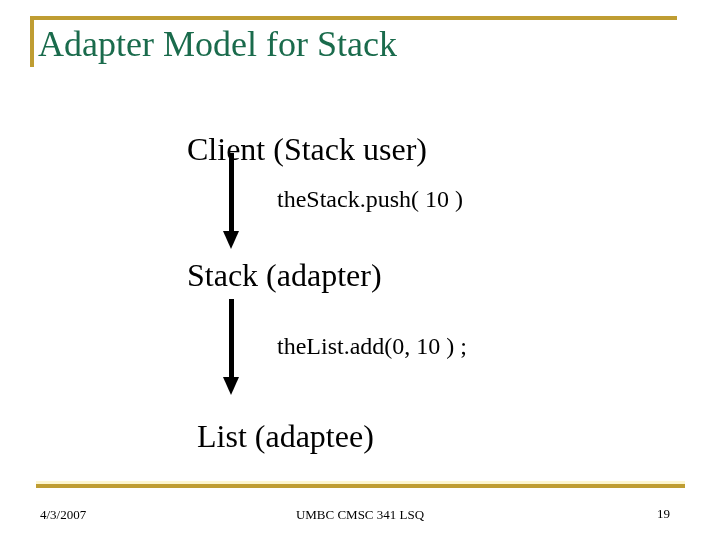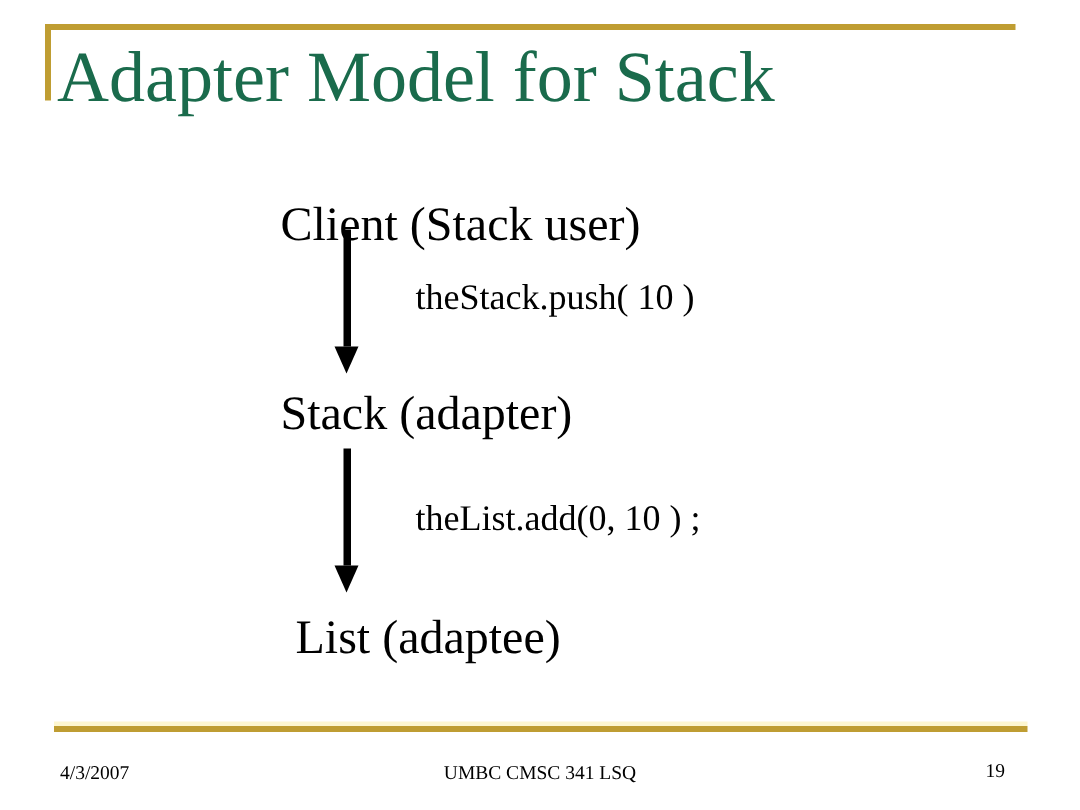--- a/index.html
+++ b/index.html
@@ -21,33 +21,33 @@
   .top-rule{
     left:30px;top:16px;width:647px;height:4px;
     background:var(--gold);
   }
   .left-bar{
     left:30px;top:16px;width:4px;height:51px;
     background:var(--gold);
   }
   .slide-title{
     left:38px;top:22px;width:640px;
-    font-size:48px;line-height:1.25;
+    font-size:36px;line-height:1.25;
     color:var(--green);
     white-space:nowrap;
   }
 
   
   .node{
     font-size:32px;line-height:1.25;
     white-space:nowrap;
   }
   .node-client{left:187px;top:113px;margin-top:16px;}
   .node-stack{left:187px;top:255px;}
-  .node-list{left:197px;top:404px;}
+  .node-list{left:197px;top:416px;}
 
   .call{
     font-size:24px;line-height:1.25;
     white-space:nowrap;
   }
   .call-1{left:277px;top:184px;}
   .call-2{left:277px;top:331px;}
 
   
   .arrow{

